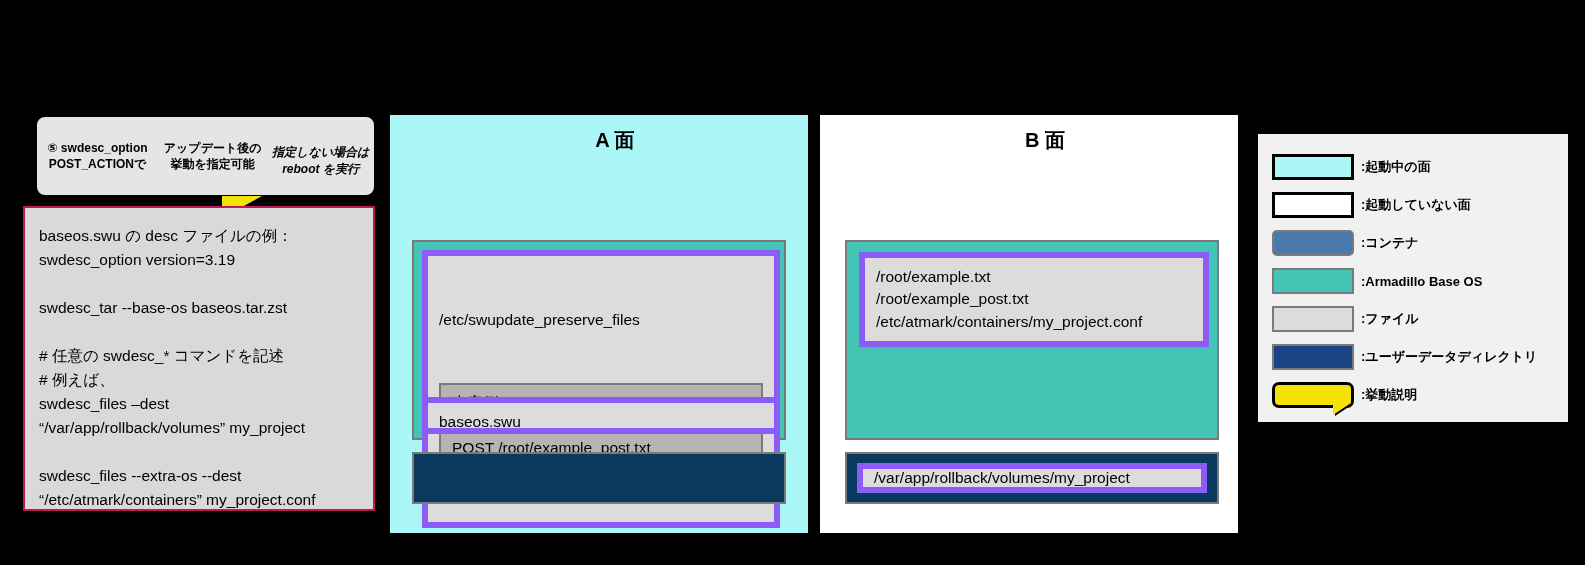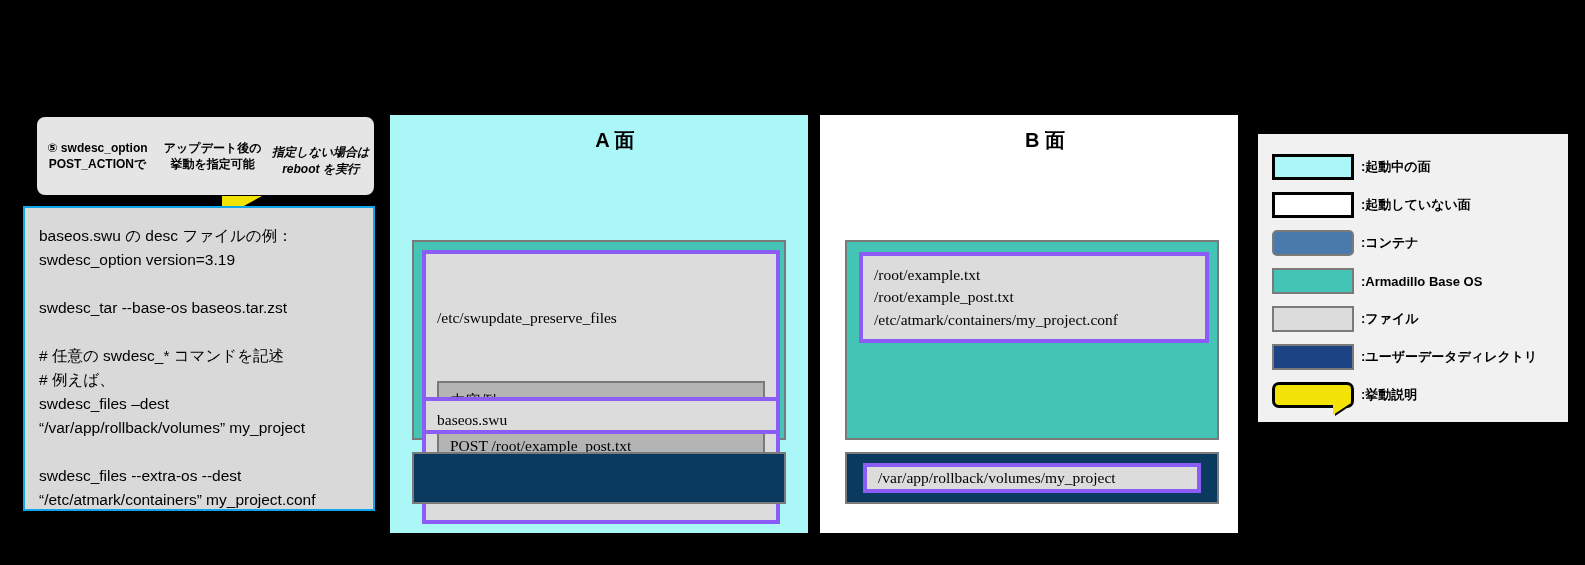--- a/index.html
+++ b/index.html
@@ -49,21 +49,21 @@
   }
 
   
   #desc-box {
     position: absolute;
     left: 23px;
     top: 206px;
     width: 352px;
     height: 305px;
     background: #D9D9D9;
-    border: 2px solid #0ea5e9;
+    border: 2px solid #be185d;
     box-sizing: border-box;
     padding: 16px 14px;
     font-size: 15.5px;
     line-height: 1.55;
     white-space: pre-wrap;
   }
 
   
   .panel {
     position: absolute;
@@ -91,27 +91,26 @@
   
   .userdata {
     position: absolute;
     background: #0B3A61;
     border: 2px solid #7A7A7A;
     box-sizing: border-box;
   }
   
   .file {
     background: #DCDCDC;
-    border: 4px solid #8b5cf6;
+    border: 6px solid #8b5cf6;
     box-sizing: border-box;
     padding: 8px 11px;
     font-size: 15.5px;
     line-height: 1.45;
     white-space: pre-wrap;
-    font-family: Liberation Serif, serif;
   }
   
   .file-inner {
     background: #B4B4B4;
     border: 2px solid #7A7A7A;
     box-sizing: border-box;
     padding: 7px 11px;
     margin-top: 7px;
     font-size: 15.5px;
     line-height: 1.45;
@@ -120,21 +119,21 @@
 
   
   #a-baseos   { left: 22px; top: 125px; width: 374px; height: 200px; }
   #a-file-1   { position: absolute; left: 8px;  top: 8px;   width: 358px; }
   #a-file-2   { position: absolute; left: 8px;  top: 155px; width: 358px; height: 37px; }
   #a-userdata { left: 22px; top: 337px; width: 374px; height: 52px; }
 
   
   #b-baseos   { left: 25px; top: 125px; width: 374px; height: 200px; }
   #b-file-1   { position: absolute; left: 12px; top: 10px; width: 350px; }
-  #b-userdata { left: 25px; top: 337px; width: 374px; height: 52px; padding: 9px 16px; }
+  #b-userdata { left: 25px; top: 337px; width: 374px; height: 52px; padding: 9px 10px; }
   #b-userdata .file { height: 100%; display: flex; align-items: center; }
 
   
   #legend {
     position: absolute;
     left: 1258px;
     top: 134px;
     width: 310px;
     height: 288px;
     background: #F1F1F1;

